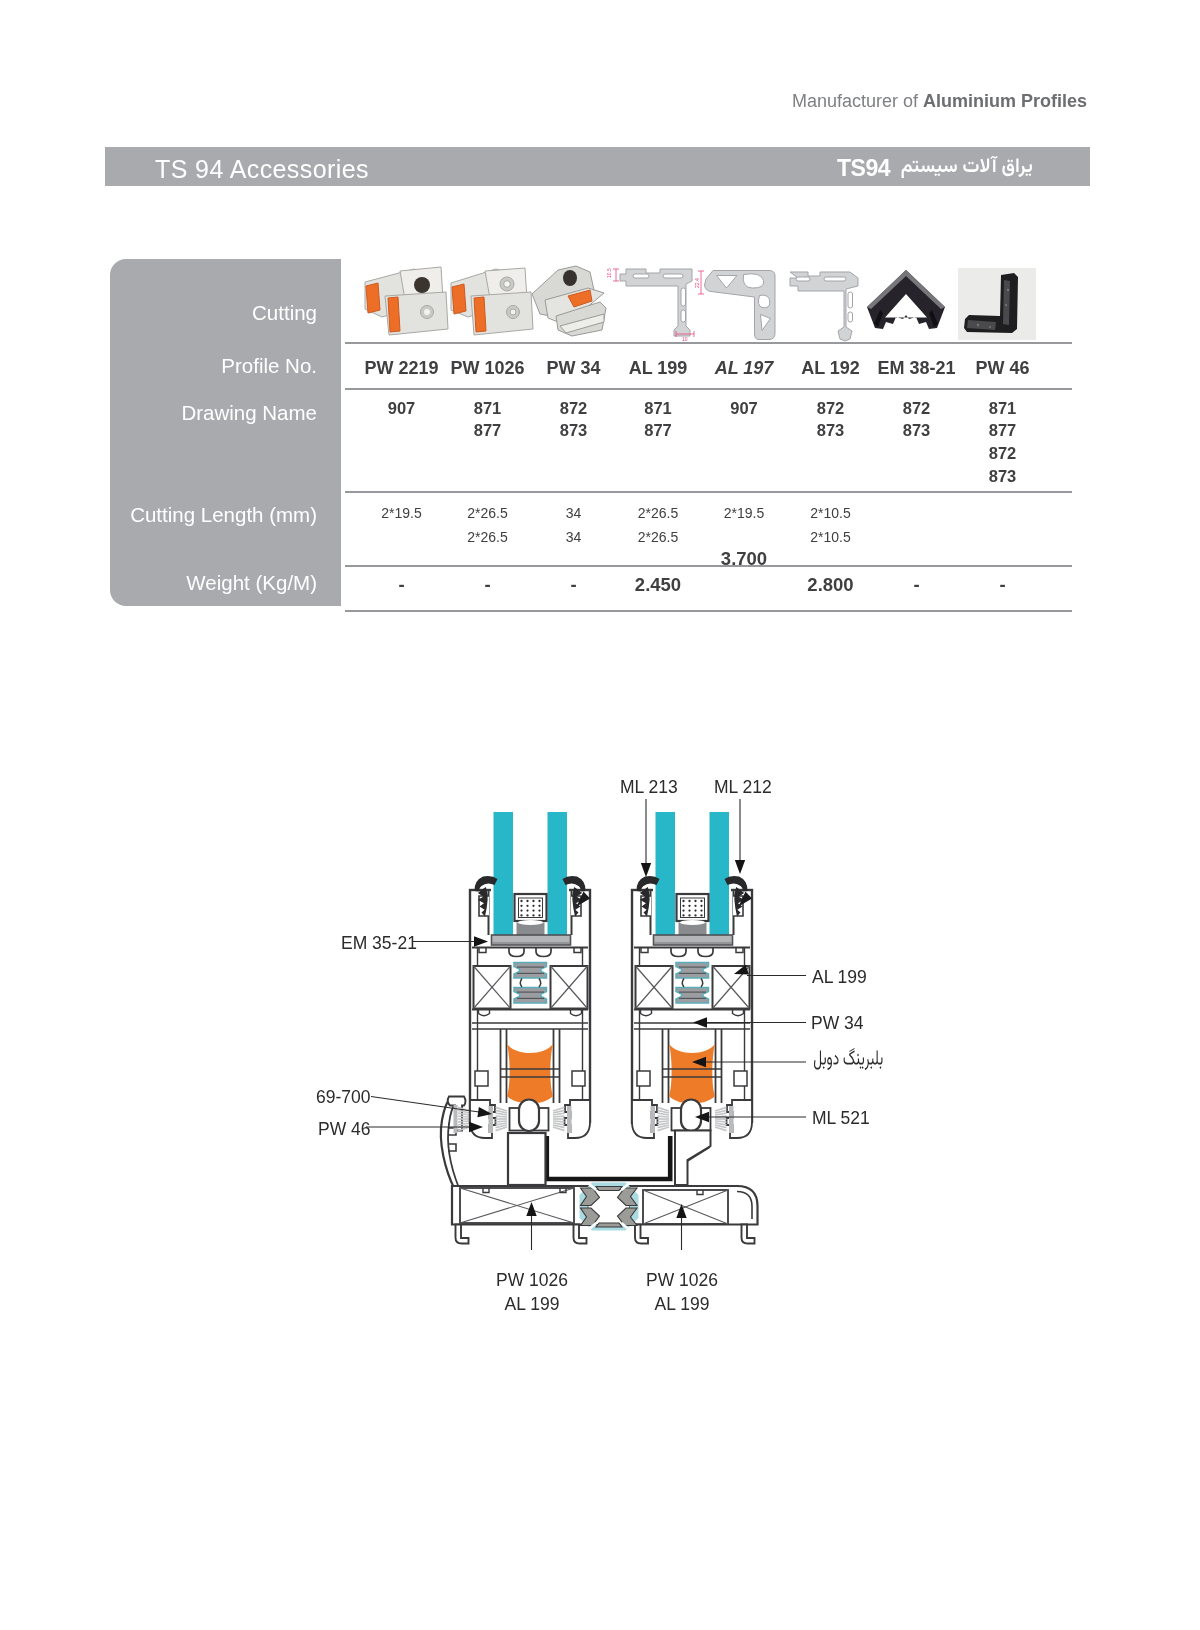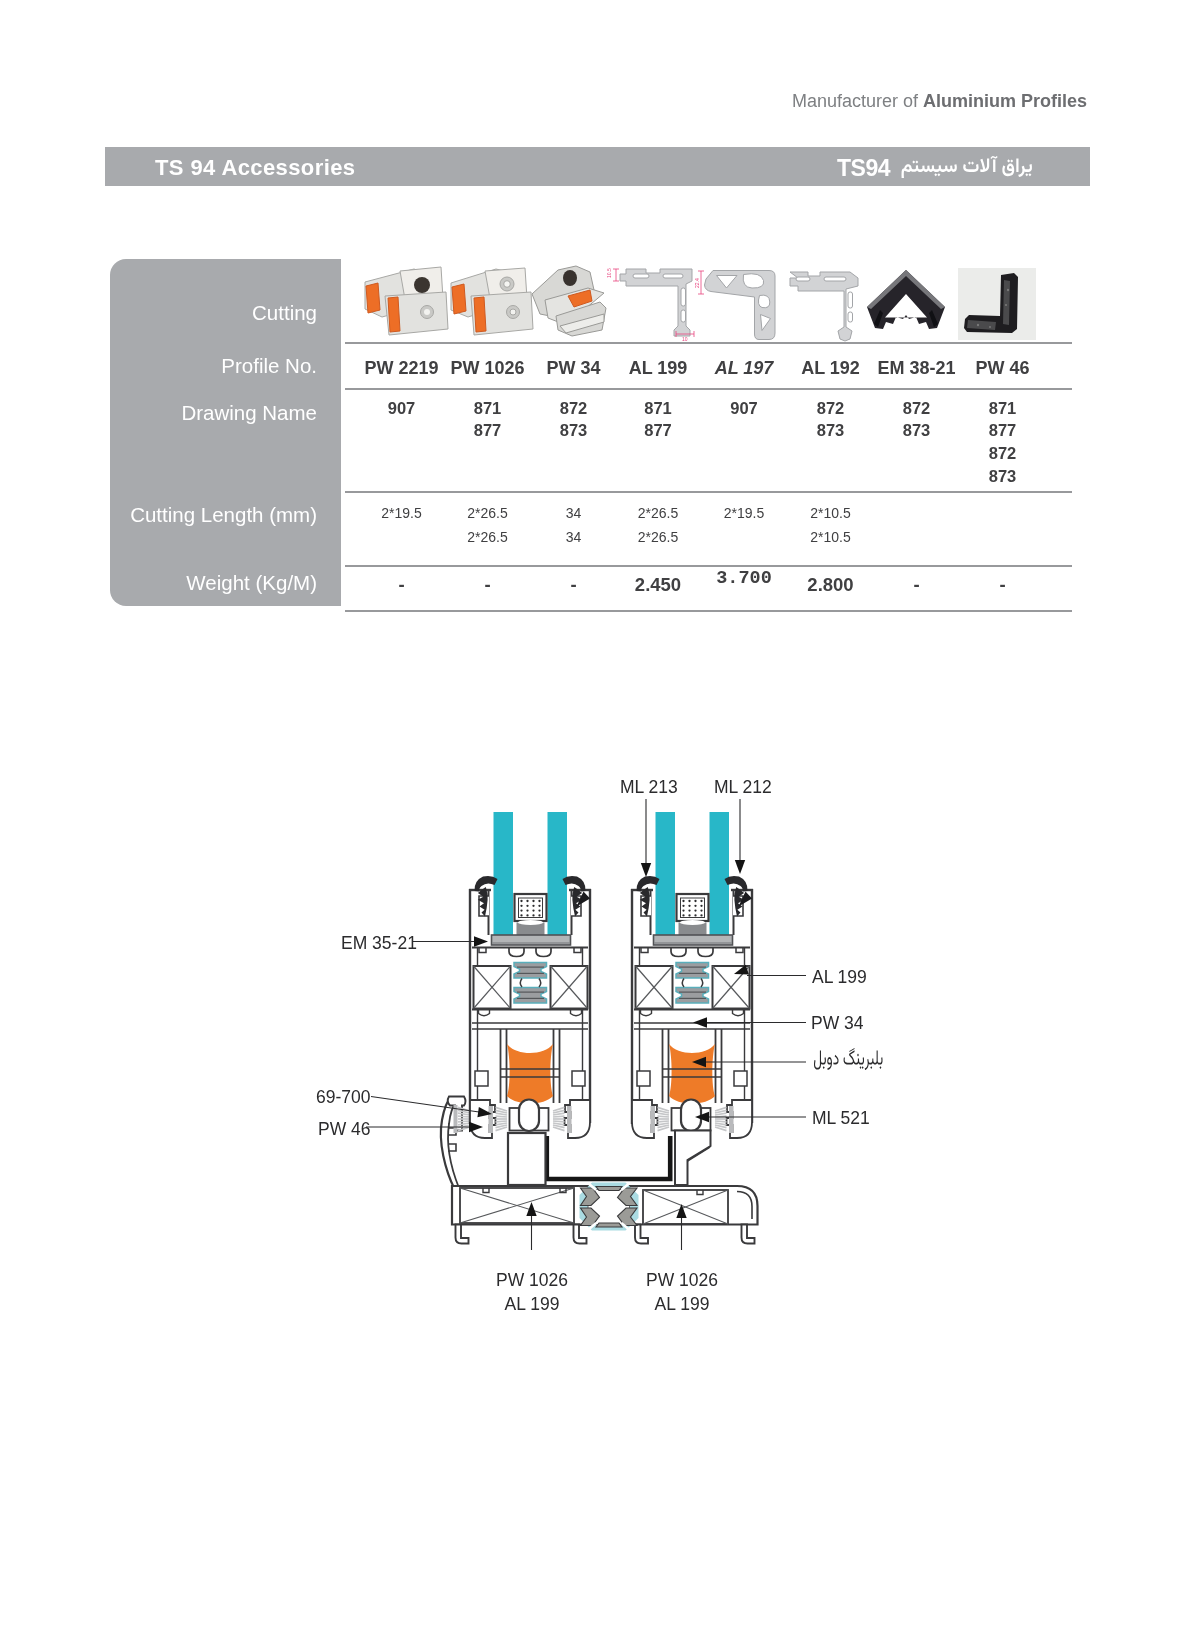--- a/index.html
+++ b/index.html
@@ -1,21 +1,21 @@
 <!DOCTYPE html>
 <html><head>
 <meta charset="utf-8">
 <style>
 html,body{margin:0;padding:0;background:#fff;width:1200px;height:1630px;position:relative;
 font-family:"Liberation Sans",sans-serif;}
 .abs{position:absolute;}
 #hdr{top:91px;right:113px;font-size:18px;color:#7e8083;}
 #hdr b{color:#6d6e71;}
 #bar{left:105px;top:147px;width:985px;height:39px;background:#a8aaad;}
-#bar .l{position:absolute;left:50px;top:8px;color:#fff;font-weight:bold;font-size:22px;letter-spacing:.4px;}
+#bar .l{position:absolute;left:50px;top:8px;color:#fff;font-weight:normal;font-size:25px;letter-spacing:.4px;}
 #bar .ts{position:absolute;left:732px;top:8px;color:#fff;font-weight:bold;font-size:23px;letter-spacing:-0.5px;text-align:right;}
 #panel{left:110px;top:259px;width:231px;height:347px;background:#a8aaad;border-radius:16px 0 0 16px;}
 .plab{position:absolute;right:883px;color:#fff;font-size:20.5px;white-space:nowrap;}
 .hline{position:absolute;left:345px;width:727px;height:1.5px;background:#98999c;}
 .col{position:absolute;width:90px;text-align:center;color:#404042;white-space:nowrap;}
 .chead{font-weight:bold;font-size:18px;}
 .cname{font-weight:bold;font-size:16.5px;line-height:22.8px;}
 .ccut{font-weight:normal;font-size:14px;line-height:23.7px;text-align:center;}
 .cwt{font-weight:bold;font-size:18.5px;}
 </style>
@@ -52,21 +52,21 @@
 <div class="col cname" style="left:528.5px;top:396.5px;">872<br>873</div>
 <div class="col ccut" style="left:528.5px;top:502px;">34<br>34</div>
 <div class="col cwt" style="left:528.5px;top:573.5px;">-</div>
 <div class="col chead" style="left:613px;top:358px;">AL 199</div>
 <div class="col cname" style="left:613px;top:396.5px;">871<br>877</div>
 <div class="col ccut" style="left:613px;top:502px;">2*26.5<br>2*26.5</div>
 <div class="col cwt" style="left:613px;top:573.5px;">2.450</div>
 <div class="col chead" style="left:699px;top:358px;font-style:italic;">AL 197</div>
 <div class="col cname" style="left:699px;top:396.5px;">907</div>
 <div class="col ccut" style="left:699px;top:502px;">2*19.5</div>
-<div class="col cwt" style="left:699px;top:568px;font-family:Liberation Mono, monospace;">3.700</div>
+<div class="col cwt" style="left:699px;top:548px;">3.700</div>
 <div class="col chead" style="left:785.5px;top:358px;">AL 192</div>
 <div class="col cname" style="left:785.5px;top:396.5px;">872<br>873</div>
 <div class="col ccut" style="left:785.5px;top:502px;">2*10.5<br>2*10.5</div>
 <div class="col cwt" style="left:785.5px;top:573.5px;">2.800</div>
 <div class="col chead" style="left:871.5px;top:358px;">EM 38-21</div>
 <div class="col cname" style="left:871.5px;top:396.5px;">872<br>873</div>
 <div class="col cwt" style="left:871.5px;top:573.5px;">-</div>
 <div class="col chead" style="left:957.5px;top:358px;">PW 46</div>
 <div class="col cname" style="left:957.5px;top:396.5px;">871<br>877<br>872<br>873</div>
 <div class="col cwt" style="left:957.5px;top:573.5px;">-</div>

